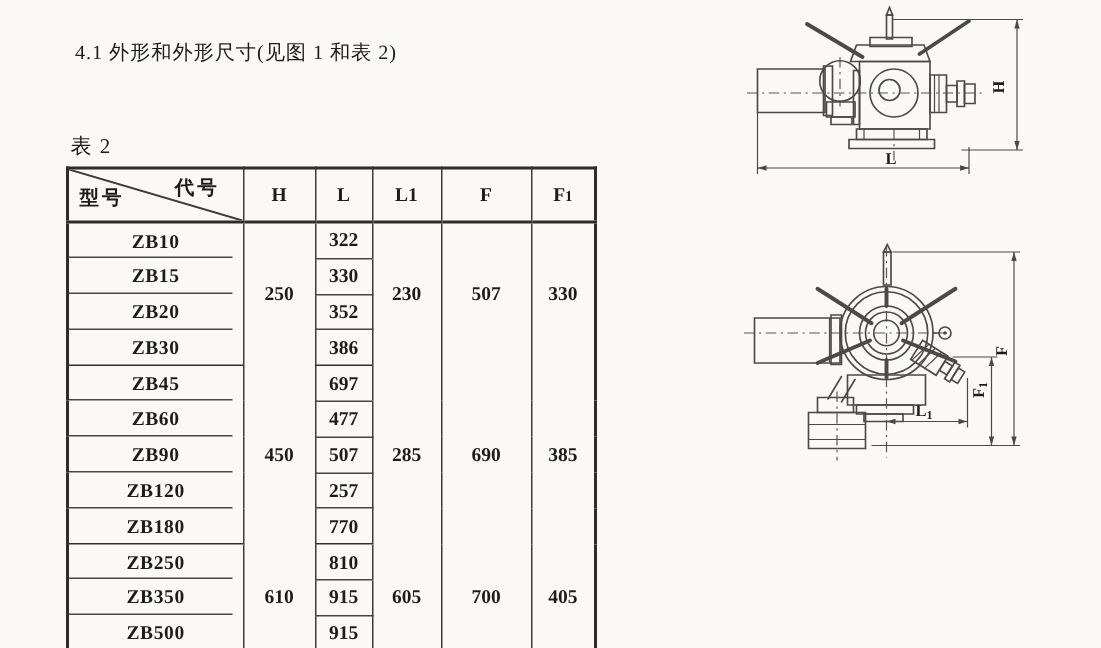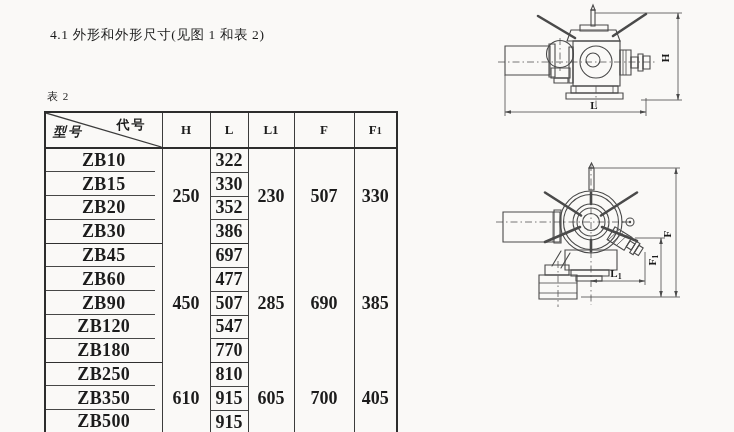--- a/index.html
+++ b/index.html
@@ -3,32 +3,32 @@
 <meta charset="utf-8">
 <style>
   :root{
     --paper:#faf9f7; --ink:#1c1c1c; --line:#3c3c3c; --draw:#4a4a4a;
   }
   html,body{margin:0;padding:0;background:#e9e9e9;}
   .page{position:relative;width:734px;height:432px;background:var(--paper);overflow:hidden;
         font-family:"Liberation Serif","DejaVu Serif",serif;color:var(--ink);}
   .abs{position:absolute;}
   .heading{left:50px;top:26px;font-size:13.5px;letter-spacing:.6px;white-space:nowrap;text-align:center;}
-  .caption{left:47px;top:89px;font-size:11px;letter-spacing:1px;}
+  .caption{left:47px;top:89px;font-size:14px;letter-spacing:1px;}
   
   table.dimtab{position:absolute;left:44px;top:111px;width:354px;border-collapse:collapse;
                table-layout:fixed;border:2.2px solid #2d2d2d;}
   .dimtab th,.dimtab td{border-left:1.6px solid var(--line);padding:0;height:22.8px;
-               font-weight:bold;font-size:18px;text-align:center;vertical-align:middle;
+               font-weight:bold;font-size:13px;text-align:center;vertical-align:middle;
                font-family:"Liberation Serif","DejaVu Serif",serif;color:var(--ink);}
   .dimtab thead th{height:34px;border-bottom:2px solid #2d2d2d;font-size:13px;}
   .dimtab .corner{position:relative;padding:0;}
   .dimtab .corner .diag{position:absolute;left:0;top:0;width:100%;height:100%;}
   .dimtab .corner .tr-lab{position:absolute;top:3px;right:15px;font-size:13px;letter-spacing:2px;}
-  .dimtab .corner .bl-lab{position:absolute;top:10px;left:7px;font-size:13px;letter-spacing:2px;font-style:italic;}
+  .dimtab .corner .bl-lab{position:absolute;top:10px;left:7px;font-size:13px;letter-spacing:2px;}
   .c-name{position:relative;text-align:left;padding-left:8px;letter-spacing:.4px;}
   .c-name .nline{position:absolute;left:0;bottom:0;width:calc(100% - 7px);height:0;
                  border-bottom:1.5px solid #474747;}
   .c-l{border-bottom:1.5px solid #454545;}
   tr.group-end td{border-bottom:1.9px solid #303030;}
   .sub{font-size:10px;}
   
   svg.fig{position:absolute;overflow:visible;}
   svg.fig *{vector-effect:non-scaling-stroke;}
   .st  {stroke:var(--draw);stroke-width:1.1;fill:none;stroke-linecap:round;}
@@ -105,21 +105,21 @@
         <tr>
           <td class="c-name"><span>ZB60</span><i class="nline"></i></td>
           <td class="c-l">477</td>
         </tr>
         <tr>
           <td class="c-name"><span>ZB90</span><i class="nline"></i></td>
           <td class="c-l">507</td>
         </tr>
         <tr>
           <td class="c-name"><span>ZB120</span><i class="nline"></i></td>
-          <td class="c-l">547</td>
+          <td class="c-l">257</td>
         </tr>
         <tr class="group-end">
           <td class="c-name"><span>ZB180</span></td>
           <td class="c-l">770</td>
         </tr>
         <tr>
           <td class="c-name"><span>ZB250</span><i class="nline"></i></td>
           <td rowspan="3">610</td>
           <td class="c-l">810</td>
           <td rowspan="3">605</td>

